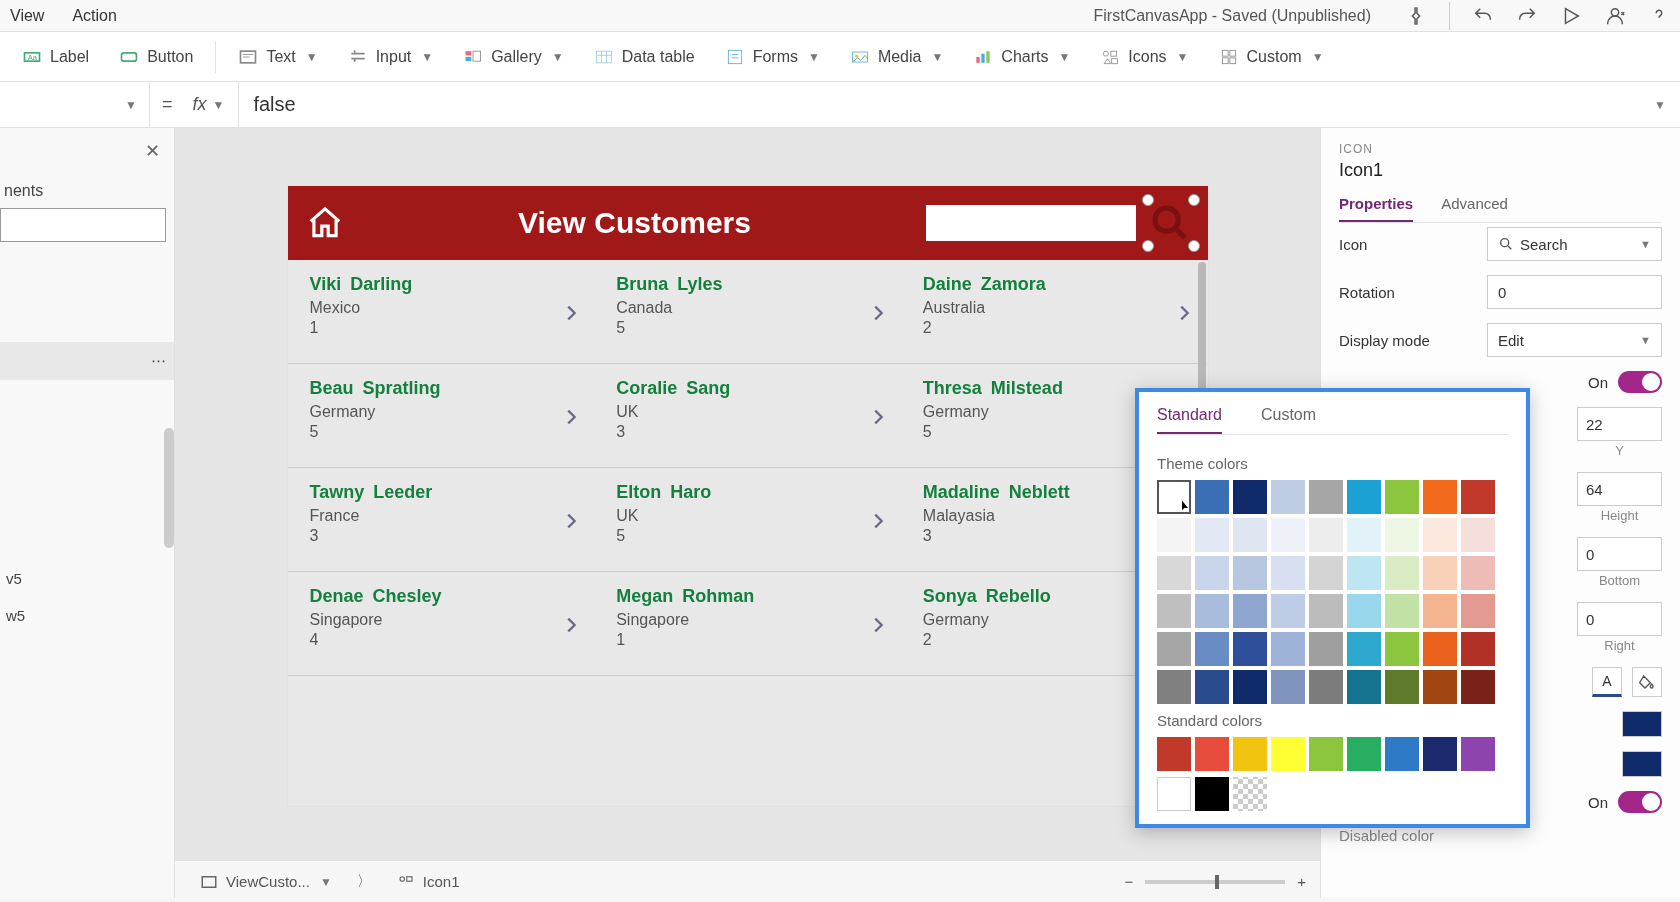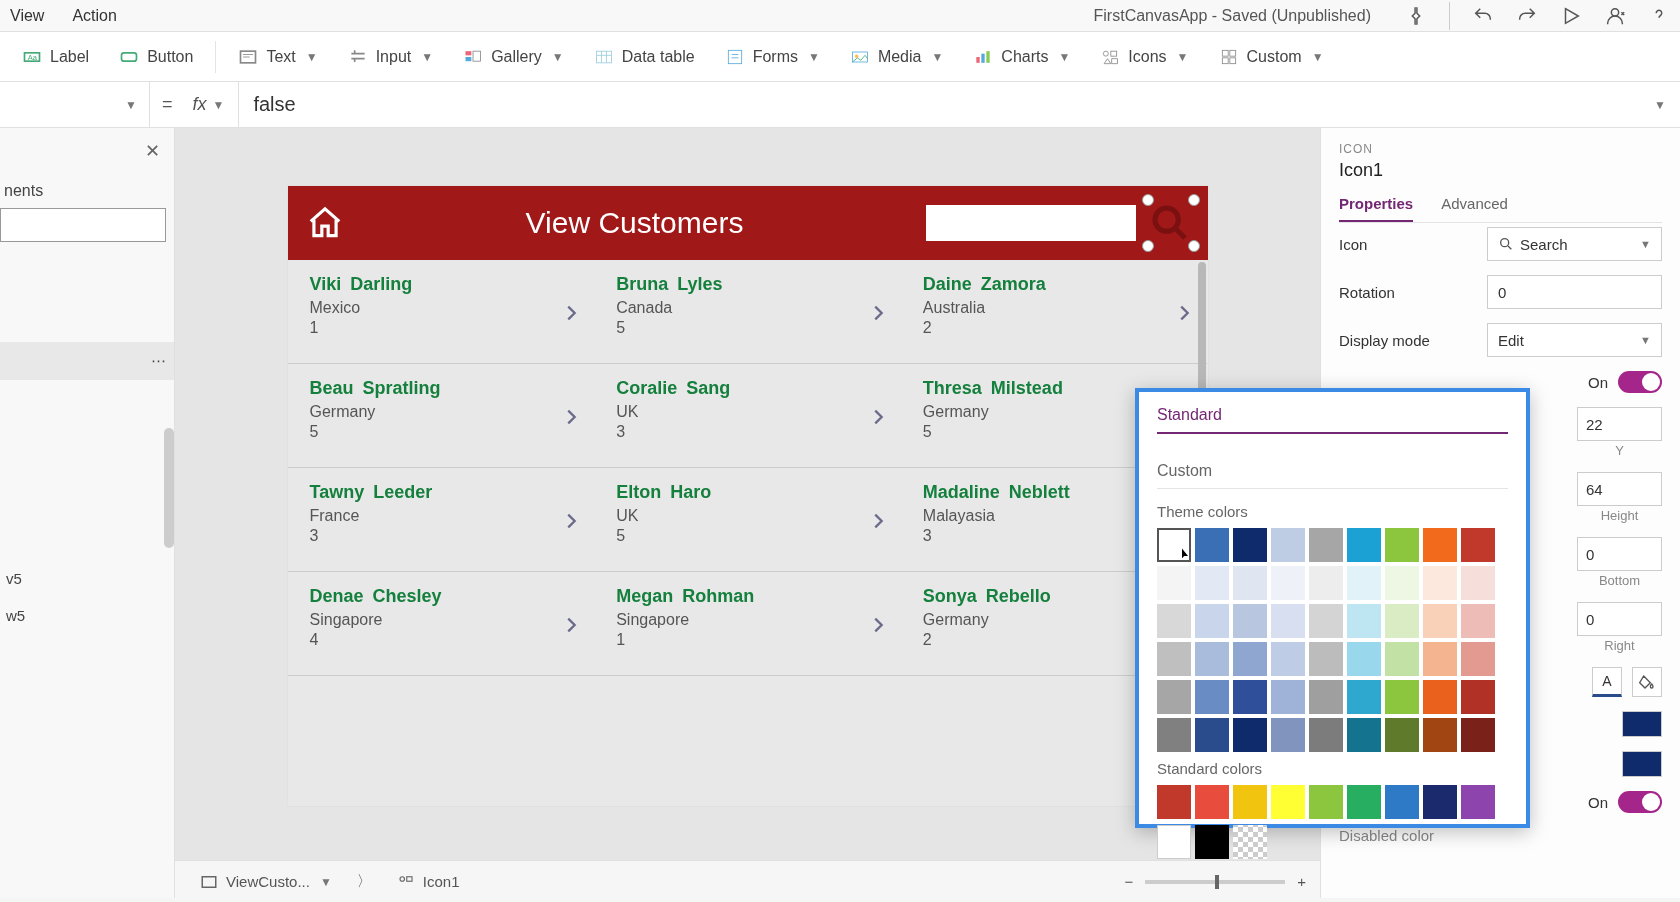--- a/index.html
+++ b/index.html
@@ -39,21 +39,21 @@
   .left-panel .tree { font-size: 15px; color: #444; }
   .left-panel .tree .row { padding: 10px 8px 10px 6px; display:flex; justify-content:space-between; align-items:center;}
   .left-panel .tree .row.sel { background: #e8e8e8; }
   .left-scroll { position:absolute; right:0; top:300px; width:10px; height:120px; background:#ccc; border-radius:5px;}
 
   
   .canvas-area { flex: 1; background: #e5e5e5; padding: 28px 28px 0 28px; position: relative; overflow:hidden;}
   .canvas { background: #e8e8e8; width: 920px; height: 620px; margin: 30px auto 0; box-shadow: 0 0 1px rgba(0,0,0,0.1); position:relative;}
   .app-header { background: #a01818; color: #fff; height: 74px; display: flex; align-items: center; padding: 0 18px; gap: 14px; position:relative;}
   .app-header .home { width: 38px; height: 38px; }
-  .app-header .title { flex: 1; text-align: center; font-size: 30px; font-weight: 400; }
+  .app-header .title { flex: 1; text-align: center; font-size: 30px; font-weight: 700; }
   .app-header .searchfield { width: 210px; height: 36px; background: #fff; }
   .app-header .searchicon { width: 40px; height: 40px; position:relative; }
   .sel-handles { position:absolute; width:58px; height:58px; right:8px; top:8px; }
   .sel-handles .h { width:12px; height:12px; background:#fff; border-radius:50%; position:absolute; border:1px solid #999;}
   .sel-handles .h1{ top:0; left:0;} .sel-handles .h2{ top:0; right:0;} .sel-handles .h3{ bottom:0; left:0;} .sel-handles .h4{ bottom:0; right:0;}
 
   .gallery { display: grid; grid-template-columns: 1fr 1fr 1fr; }
   .card { padding: 14px 18px 14px 22px; border-bottom: 1px solid #ccc; position: relative; min-height: 104px;}
   .card .name { font-size: 18px; font-weight: 600; color: #15803d; margin-bottom: 4px; word-spacing: 4px;}
   .card .country { font-size: 16px; color: #555; margin-bottom: 2px;}
@@ -73,21 +73,21 @@
   .props .proprow .ctrl .car { color:#777; font-size:11px;}
   .toggle { width: 44px; height: 22px; background: #a4268b; border-radius: 11px; position: relative; }
   .toggle::after { content:''; width:18px; height:18px; background:#fff; border-radius:50%; position:absolute; right:2px; top:2px;}
   .sublabel { font-size:13px; color:#888; text-align:center; width:85px; margin-top:2px;}
   .color-swatch { width:40px; height:26px; border:1px solid #ccc;}
   .font-toolbar { display:flex; gap:10px; align-items:center;}
   .font-toolbar .btn { width:30px; height:30px; border:1px solid #ccc; display:flex; align-items:center; justify-content:center; background:#fff; font-size:14px;}
 
   
   .color-popup { position: absolute; left: 1135px; top: 388px; width: 395px; height: 440px; background: #fff; border: 4px solid #3b8ae6; box-shadow: 0 4px 18px rgba(0,0,0,0.25); padding: 14px 18px; z-index: 50;}
-  .color-popup .cptabs { display:flex; gap:28px; border-bottom:1px solid #e4e4e4; margin-bottom:14px;flex-direction:column;}
+  .color-popup .cptabs { display:flex; gap:39px; border-bottom:1px solid #e4e4e4; margin-bottom:20px;}
   .color-popup .cptabs span { padding-bottom:8px; color:#666; cursor:pointer;}
   .color-popup .cptabs span.active { color:#742774; border-bottom:2px solid #742774;}
   .color-popup .seclabel { color:#666; font-size:15px; margin:8px 0;}
   .swatch-grid { display:grid; grid-template-columns: repeat(9, 34px); grid-auto-rows:34px; gap:4px; margin-bottom:6px;}
   .swatch-grid .sw { width:34px; height:34px; }
   .swatch-grid .sw.sel { outline:2px solid #555; outline-offset:-2px; position:relative;}
   .cursor-hand { position:absolute; left:18px; top:18px; font-size:16px; color:#000; pointer-events:none;}
   .trans { background: repeating-conic-gradient(#ccc 0% 25%, #fff 0% 50%) 0/10px 10px; }
 
   

